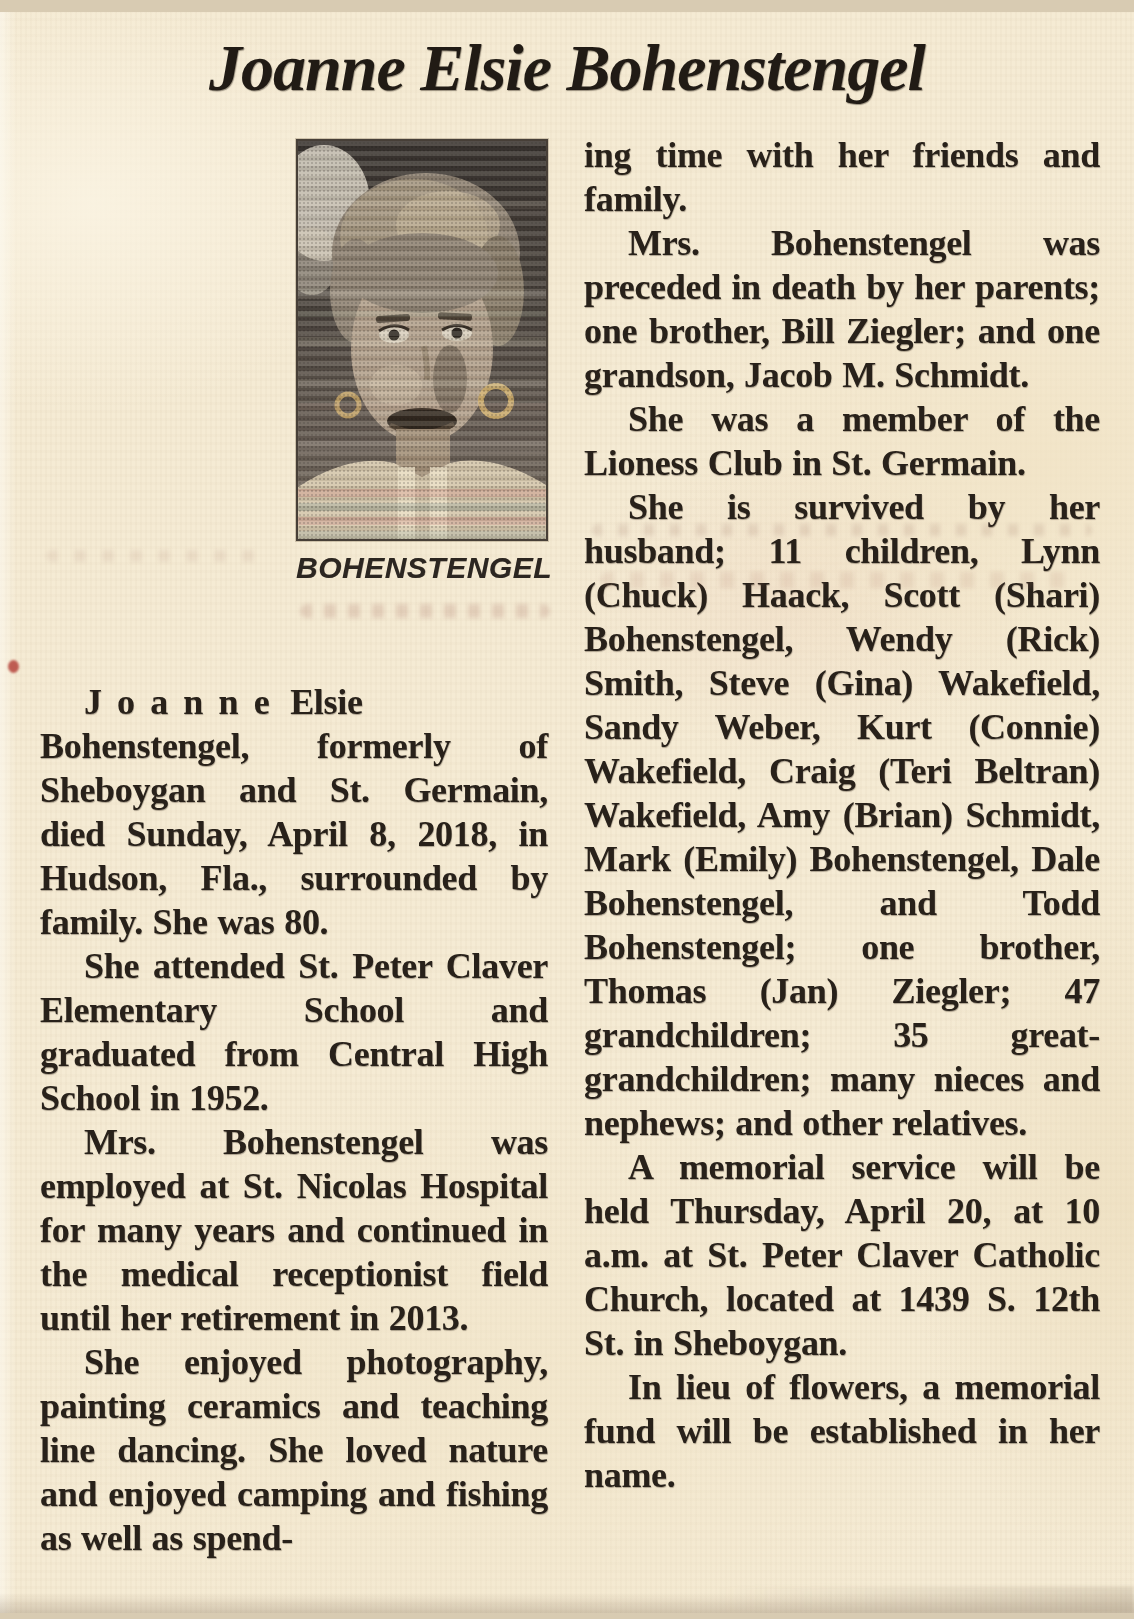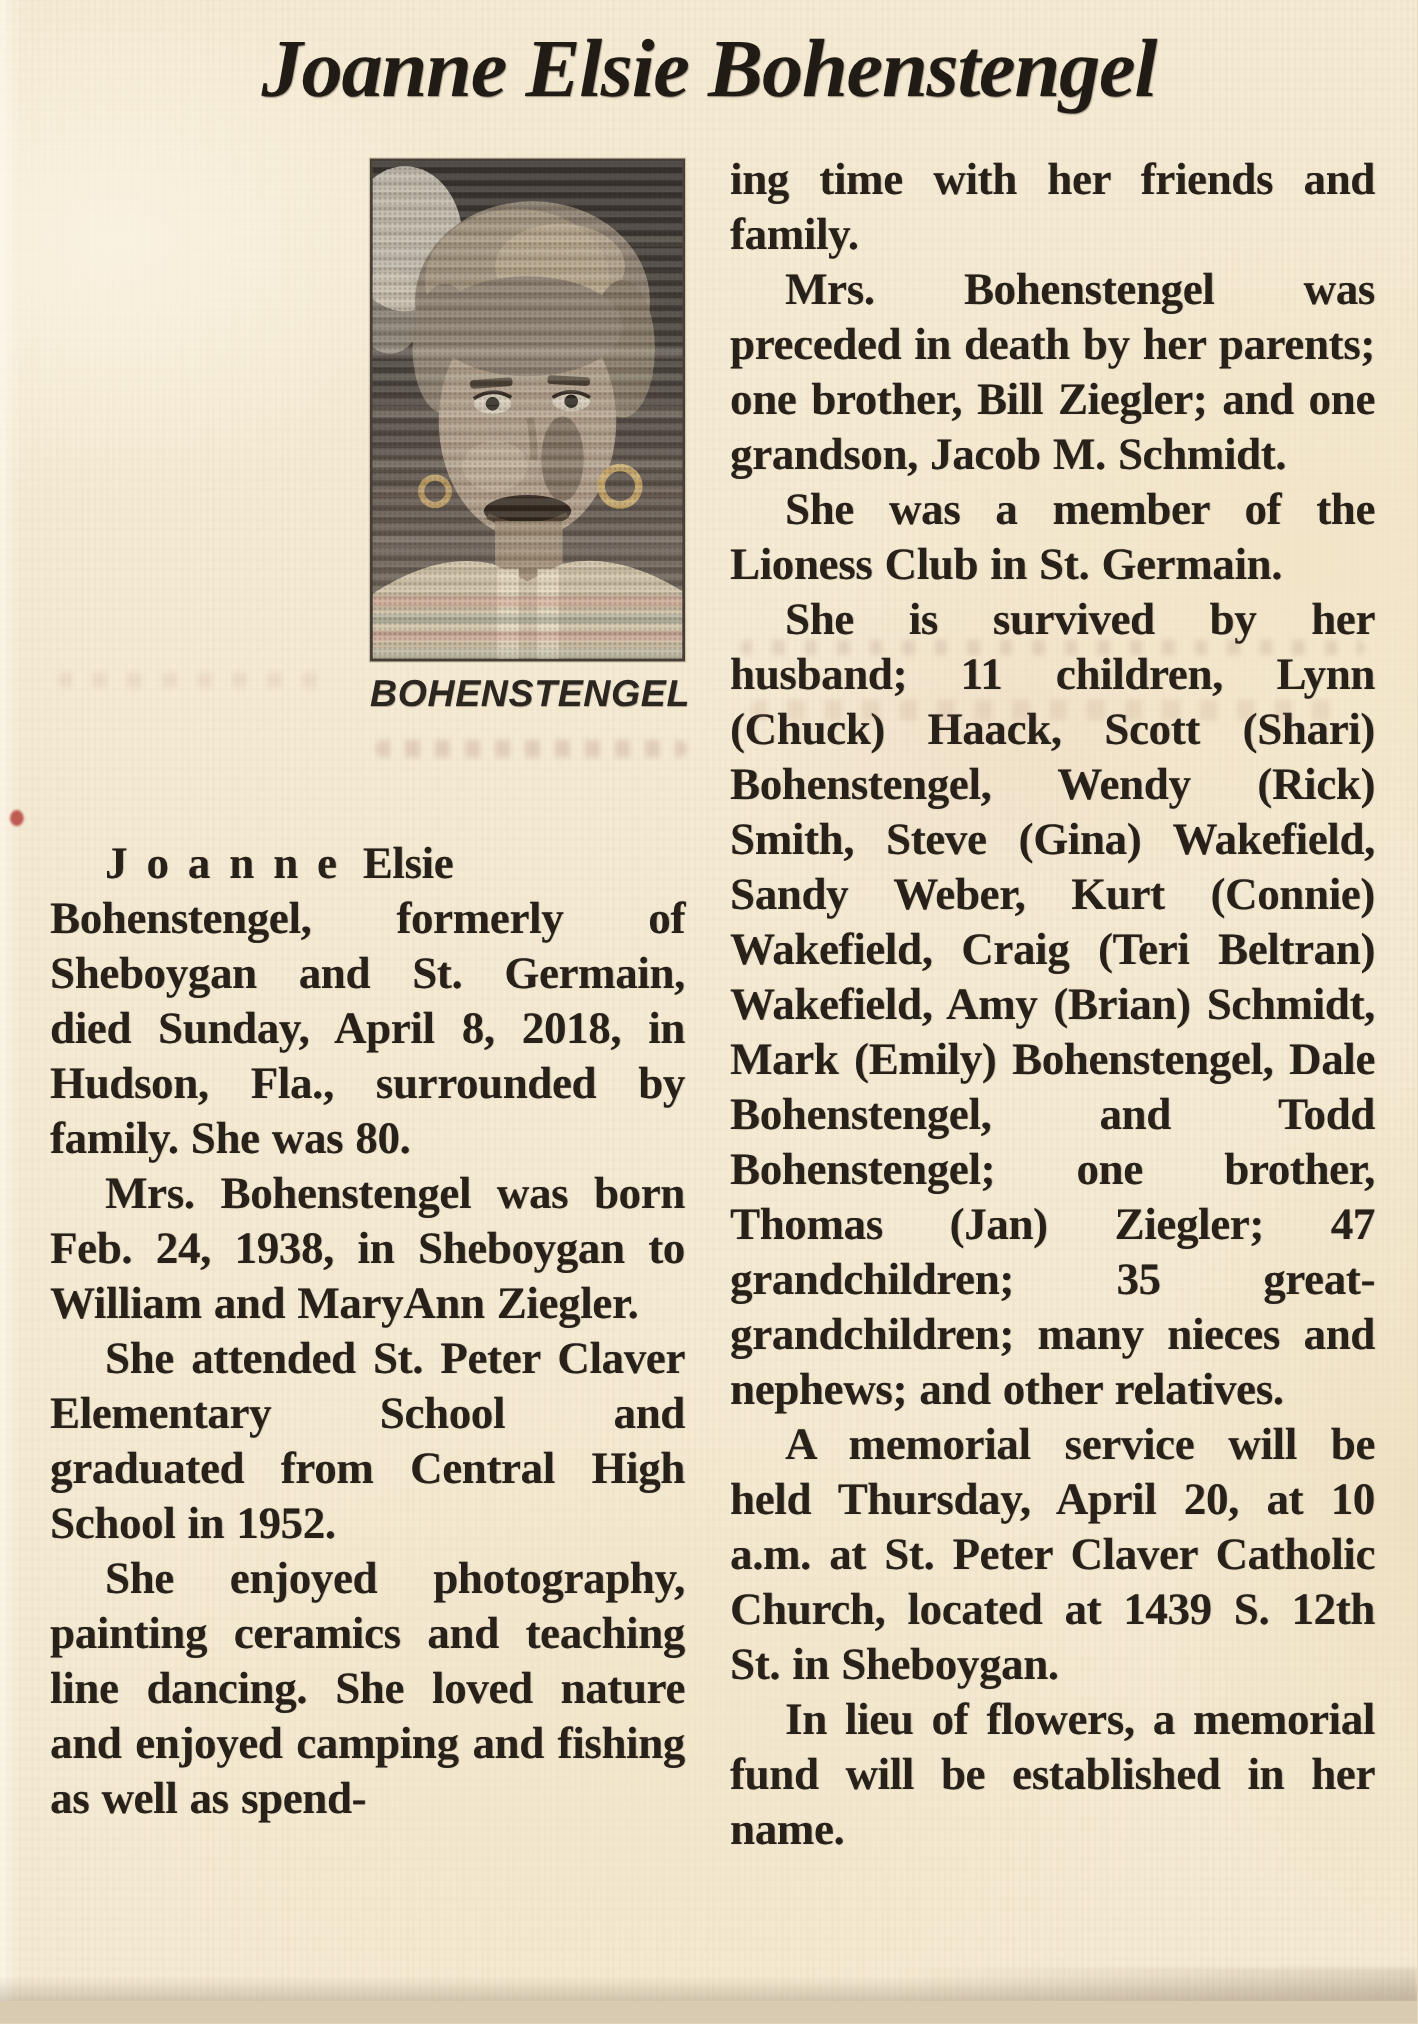--- a/index.html
+++ b/index.html
@@ -1,19 +1,19 @@
 <!DOCTYPE html>
 <html lang="en"><head>
 <meta charset="utf-8">
 <style>
   html,body{margin:0;padding:0;background:#d8cbb2;}
   .page{
     position:relative;
     width:1134px;height:1601px;
-    margin:0 auto;
+    margin:12px auto;
     overflow:hidden;
     background-color:#f5ebd4;
     background-image:
       radial-gradient(420px 300px at 8% 12%, rgba(250,243,226,0.9), transparent 70%),
       radial-gradient(520px 380px at 92% 28%, rgba(241,227,197,0.8), transparent 72%),
       radial-gradient(340px 220px at 70% 37%, rgba(231,196,176,0.22), transparent 70%),
       radial-gradient(650px 430px at 45% 86%, rgba(240,227,198,0.55), transparent 75%),
       radial-gradient(300px 500px at 100% 75%, rgba(235,219,185,0.6), transparent 75%),
       repeating-linear-gradient(90deg, rgba(196,174,142,0.07) 0 2px, transparent 2px 5px),
       repeating-linear-gradient(0deg, rgba(196,174,142,0.05) 0 3px, transparent 3px 8px);
@@ -210,22 +210,22 @@
               <rect x="0" y="60" width="248" height="8" fill="#e9e0cf" opacity="0.10"></rect>
             </g>
           </svg>
           <div class="halftone"></div>
           <div class="scanlines"></div>
         </div>
         <div class="caption">BOHENSTENGEL</div>
       </div>
 
       <p class="p-first"><span class="lead-word">Joanne</span><span>Elsie Bohenstengel, formerly of Sheboygan and St. Germain, died Sunday, April 8, 2018, in Hudson, Fla., surrounded by family. She was 80.</span></p>
-      <p>Mrs. Bohenstengel was born Feb. 24, 1938, in Sheboygan to William and MaryAnn Ziegler.</p>
       <p>She attended St. Peter Claver Elementary School and graduated from Central High School in 1952.</p>
+      <p>Mrs. Bohenstengel was employed at St. Nicolas Hospital for many years and continued in the medical receptionist field until her retirement in 2013.</p>
       <p>She enjoyed photography, painting ceramics and teaching line dancing. She loved nature and enjoyed camping and fishing as well as spend-</p>
     </div>
 
     <div class="col col-right">
       <p class="continuation">ing time with her friends and family.</p>
       <p>Mrs. Bohenstengel was preceded in death by her parents; one brother, Bill Ziegler; and one grandson, Jacob M. Schmidt.</p>
       <p>She was a member of the Lioness Club in St. Germain.</p>
       <p>She is survived by her husband; 11 children, Lynn (Chuck) Haack, Scott (Shari) Bohenstengel, Wendy (Rick) Smith, Steve (Gina) Wakefield, Sandy Weber, Kurt (Connie) Wakefield, Craig (Teri Beltran) Wakefield, Amy (Brian) Schmidt, Mark (Emily) Bohenstengel, Dale Bohenstengel, and Todd Bohenstengel; one brother, Thomas (Jan) Ziegler; 47 grandchildren; 35 great-grandchildren; many nieces and nephews; and other relatives.</p>
       <p>A memorial service will be held Thursday, April 20, at 10 a.m. at St. Peter Claver Catholic Church, located at 1439 S. 12th St. in Sheboygan.</p>
       <p>In lieu of flowers, a memorial fund will be established in her name.</p>

